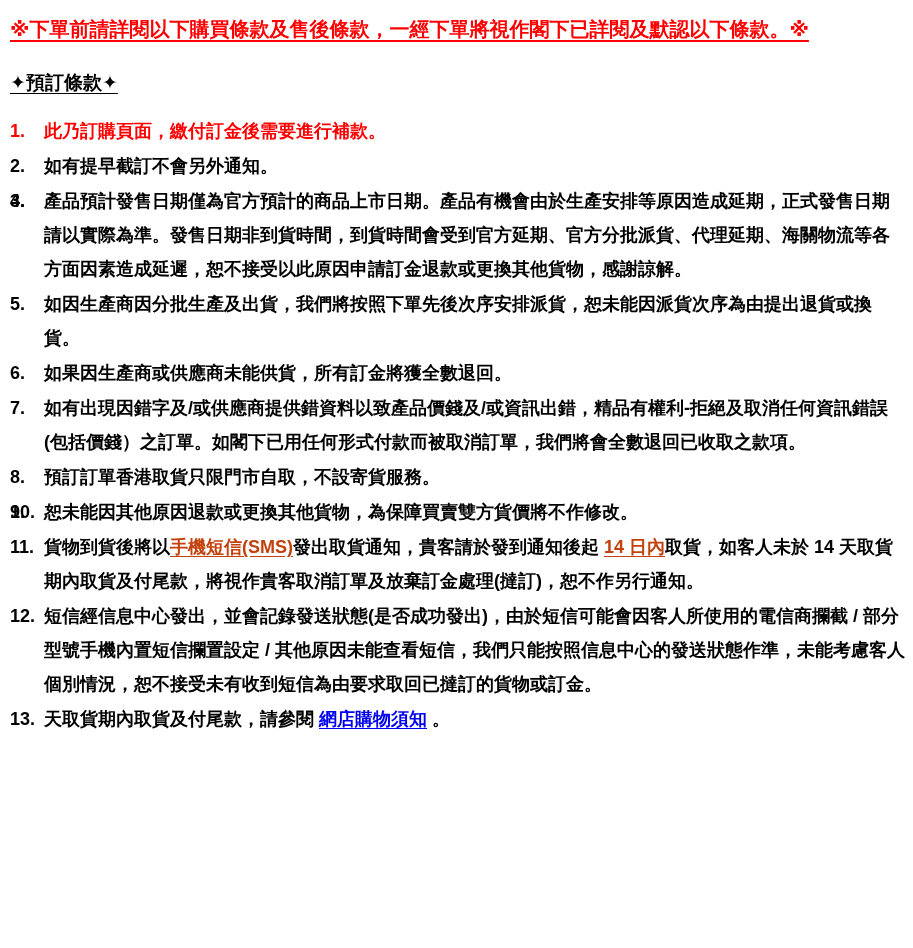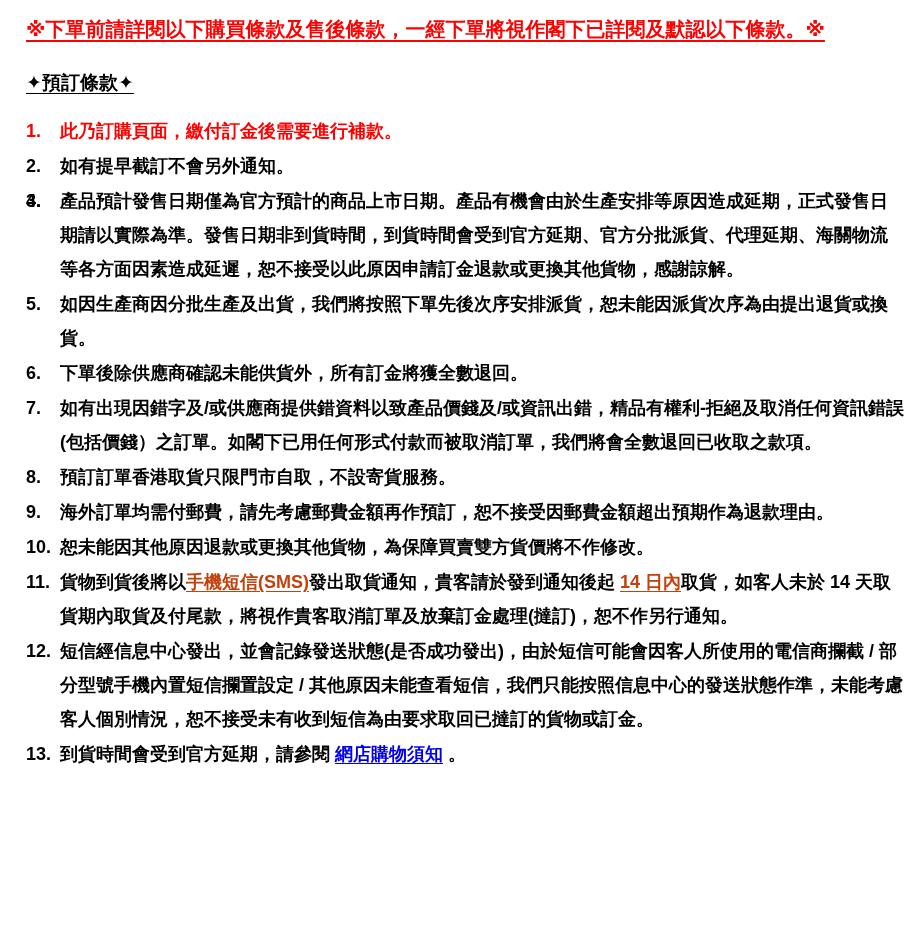--- a/index.html
+++ b/index.html
@@ -9,21 +9,21 @@
   }
   body {
     width: 913px;
     min-height: 948px;
     font-family: "Liberation Sans", "DejaVu Sans", sans-serif;
     font-weight: 700;
     color: #000000;
     box-sizing: border-box;
   }
   .page {
-    padding: 10px 8px 20px 24px;
+    padding: 10px 8px 20px 8px;
     font-size: 18px;
     line-height: 34px;
   }
   .notice {
     color: #ff0000;
     font-size: 20px;
     line-height: 30px;
     text-decoration: underline;
     text-underline-offset: 4px;
     margin: 4px 0 22px 2px;
@@ -93,53 +93,52 @@
       <span>產品預計發售日期僅為官方預計的商品上市日期。產品有機會由於生產安排等原因造成延期，正式發售日期請以實際為準。發售日期非到貨時間，到貨時間會受到官方延期、官方分批派貨、代理延期、海關物流等各方面因素造成延遲，恕不接受以此原因申請訂金退款或更換其他貨物，感謝諒解。</span>
     </li>
 
     <li class="term">
       <span class="num">5.</span>
       <span>如因生產商因分批生產及出貨，我們將按照下單先後次序安排派貨，恕未能因派貨次序為由提出退貨或換貨。</span>
     </li>
 
     <li class="term">
       <span class="num">6.</span>
-      <span>下單後除供應商確認未能供貨外，所有訂金將獲全數退回。</span>
+      <span>如果因生產商或供應商未能供貨，所有訂金將獲全數退回。</span>
     </li>
 
     <li class="term">
       <span class="num">7.</span>
       <span>如有出現因錯字及/或供應商提供錯資料以致產品價錢及/或資訊出錯，精品有權利-拒絕及取消任何資訊錯誤(包括價錢）之訂單。如閣下已用任何形式付款而被取消訂單，我們將會全數退回已收取之款項。</span>
     </li>
 
     <li class="term">
       <span class="num">8.</span>
       <span>預訂訂單香港取貨只限門市自取，不設寄貨服務。</span>
     </li>
 
     <li class="term">
       <span class="num">9.</span>
-      <span>海外訂單均需付郵費，請先考慮郵費金額再作預訂，恕不接受因郵費金額超出預期作為退款理由。</span>
     </li>
 
     <li class="term">
       <span class="num">10.</span>
       <span>恕未能因其他原因退款或更換其他貨物，為保障買賣雙方貨價將不作修改。</span>
     </li>
 
     <li class="term">
       <span class="num">11.</span>
       <span>貨物到貨後將以</span><span class="hl">手機短信(SMS)</span><span>發出取貨通知，貴客請於發到通知後起 </span><span class="hl">14 日內</span><span>取貨，如客人未於 14 天取貨期內取貨及付尾款，將視作貴客取消訂單及放棄訂金處理(撻訂)，恕不作另行通知。</span>
     </li>
 
     <li class="term">
       <span class="num">12.</span>
       <span>短信經信息中心發出，並會記錄發送狀態(是否成功發出)，由於短信可能會因客人所使用的電信商攔截 / 部分型號手機內置短信攔置設定 / 其他原因未能查看短信，我們只能按照信息中心的發送狀態作準，未能考慮客人個別情況，恕不接受未有收到短信為由要求取回已撻訂的貨物或訂金。</span>
     </li>
 
     <li class="term">
       <span class="num">13.</span>
-      <span>到貨時間會受到官方延期，請參閱 </span><a class="shop-link">網店購物須知</a><span> 。</span>
+      <span>天取貨期內取貨及付尾款，請參閱 </span><a class="shop-link">網店購物須知</a><span> 。</span>
     </li>
 
   </ol>
 
 </div>
 
 </body></html>

